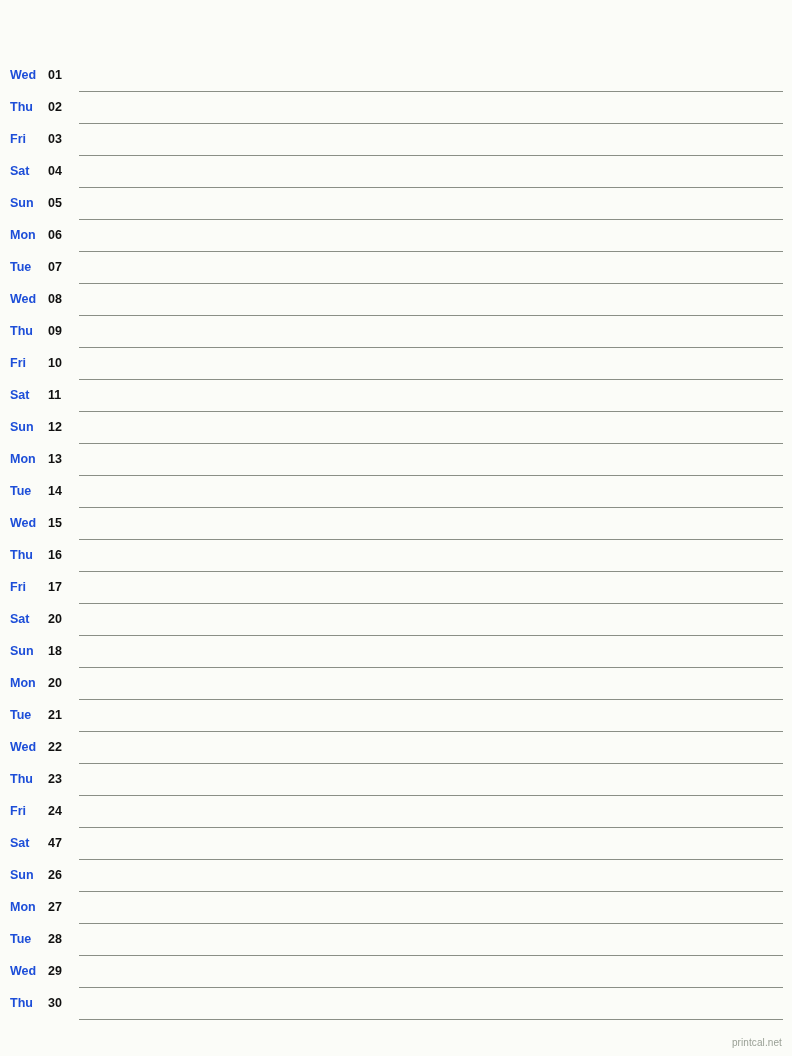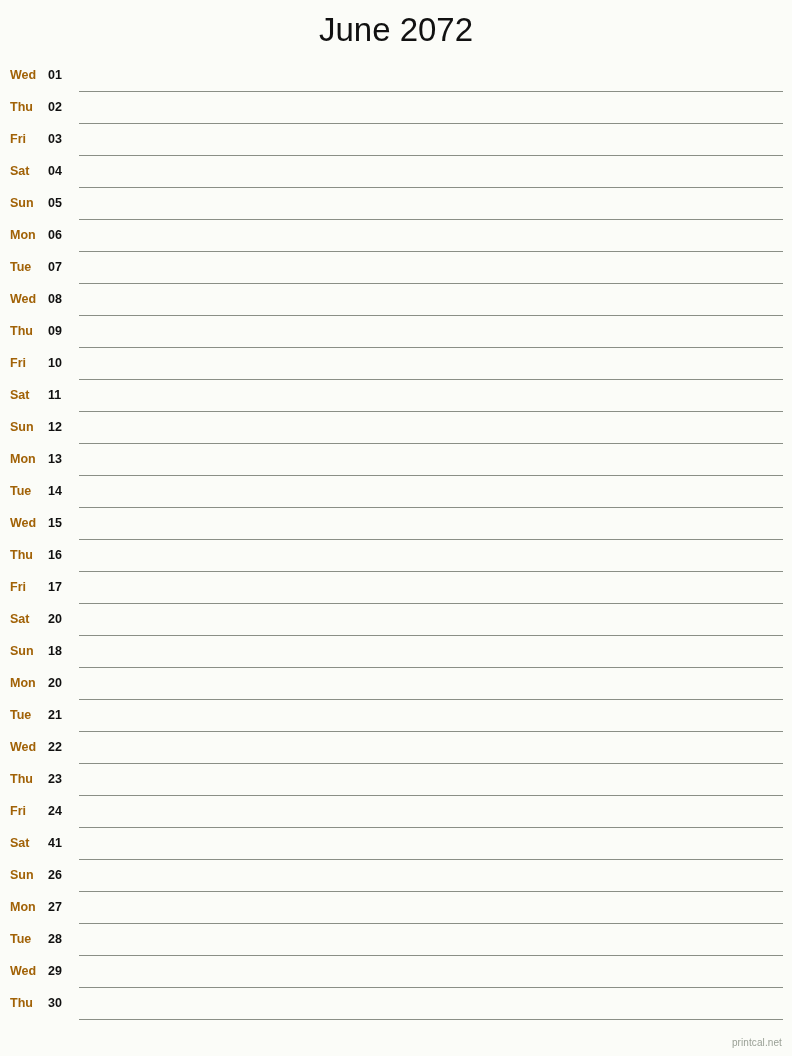--- a/index.html
+++ b/index.html
@@ -47,21 +47,21 @@
   }
   .day-weekday {
     position: absolute;
     left: 10px;
     top: 0;
     width: 44px;
     height: 32px;
     line-height: 30px;
     font-size: 12.5px;
     font-weight: bold;
-    color: #a16207;
+    color: #1d4ed8;
     text-align: left;
     white-space: nowrap;
   }
   .day-number {
     position: absolute;
     left: 48px;
     top: 0;
     width: 20px;
     height: 32px;
     line-height: 30px;
@@ -88,21 +88,20 @@
     letter-spacing: 0.1px;
     white-space: nowrap;
     margin-top: 30px;
   }
 </style>
 </head>
 <body>
 
 <div class="page">
 
-  <div class="title">June 2072</div>
 
   <div class="rows">
       <div class="day-row">
         <span class="day-weekday">Wed</span>
         <span class="day-number">01</span>
         <div class="day-line"></div>
       </div>
       <div class="day-row">
         <span class="day-weekday">Thu</span>
         <span class="day-number">02</span>
@@ -213,21 +212,21 @@
         <span class="day-number">23</span>
         <div class="day-line"></div>
       </div>
       <div class="day-row">
         <span class="day-weekday">Fri</span>
         <span class="day-number">24</span>
         <div class="day-line"></div>
       </div>
       <div class="day-row">
         <span class="day-weekday">Sat</span>
-        <span class="day-number">41</span>
+        <span class="day-number">47</span>
         <div class="day-line"></div>
       </div>
       <div class="day-row">
         <span class="day-weekday">Sun</span>
         <span class="day-number">26</span>
         <div class="day-line"></div>
       </div>
       <div class="day-row">
         <span class="day-weekday">Mon</span>
         <span class="day-number">27</span>

